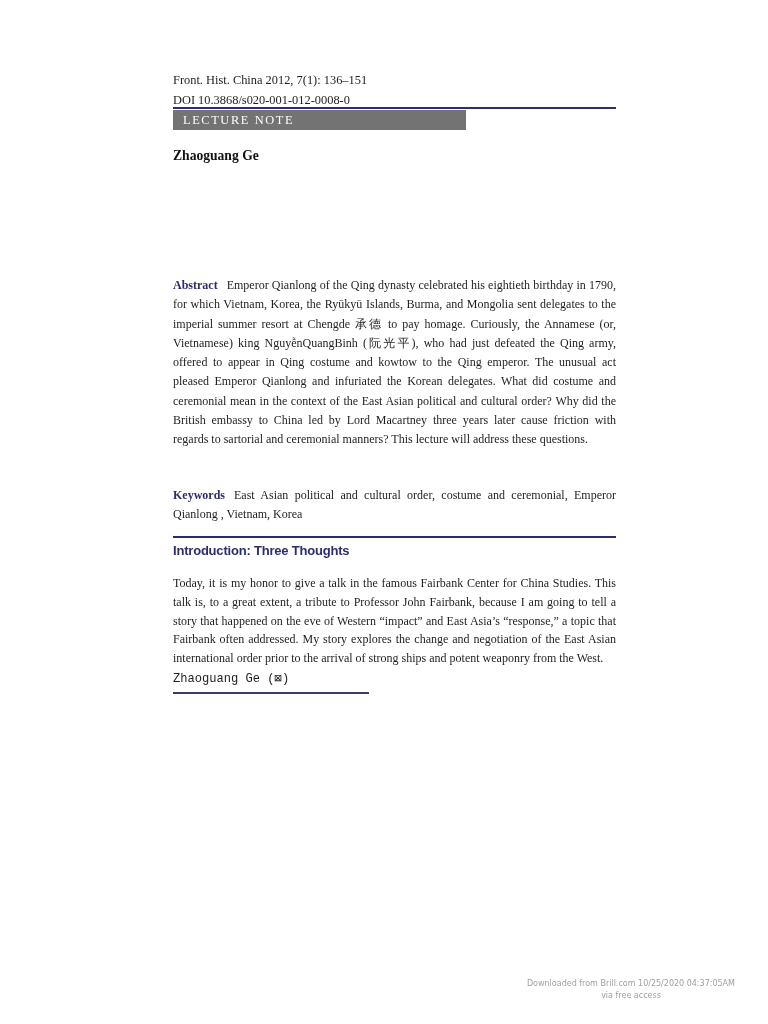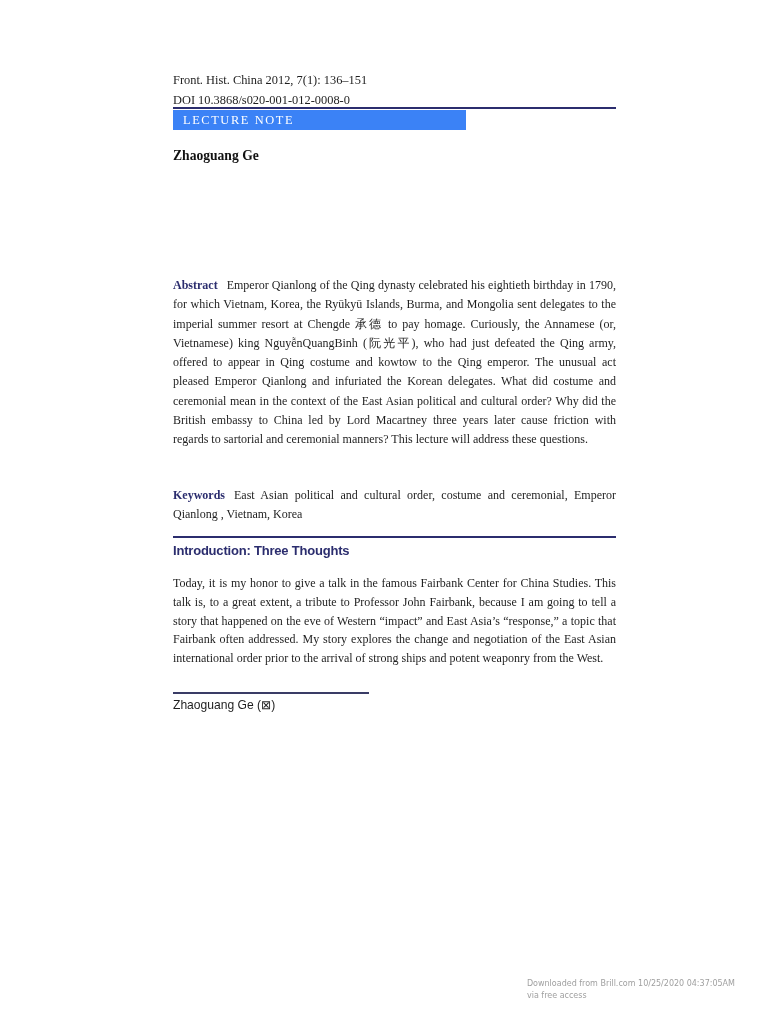--- a/index.html
+++ b/index.html
@@ -19,21 +19,21 @@
     font-size: 12.4px; line-height: 15px; color: #1e1e1e;
     white-space: nowrap;
   }
   .journal { top: 73px; }
   .doi { top: 93px; }
 
   .toprule { top: 107px; height: 2px; background: #2b2d6e; }
 
   .lecture-bar {
     top: 110px; width: 293px; height: 20px;
-    background: #3b82f6;
+    background: #737373;
     color: #ffffff;
     font-size: 12.4px; line-height: 20px;
     letter-spacing: 1.6px;
     padding-left: 10px;
     box-sizing: border-box;
     white-space: nowrap;
   }
 
   .author {
     top: 148px;
@@ -73,31 +73,31 @@
     font-size: 13px; line-height: 18px; letter-spacing: -0.2px;
     color: #2b2d6e;
     white-space: nowrap;
   }
 
   .intro { top: 574px; line-height: 18.8px; }
 
   .fnrule { top: 692px; width: 196px; height: 2px; background: #3a3c66; }
 
   .footnote {
-    top: 698px;
+    top: 672px;
     font-size: 12.1px; line-height: 14.2px;
     color: #1e1e1e;
-    font-family: Liberation Sans, sans-serif;
+    font-family: Liberation Mono, monospace;
   }
   .footnote .affil { font-size: 12.1px; line-height: 14.2px; text-align: justify; margin: 0; }
 
   .watermark {
     position: absolute;
     right: 33px; top: 978px;
-    text-align: left;
+    text-align: center;
     font-family: "DejaVu Sans", sans-serif;
     font-size: 8px; line-height: 12px;
     color: #9f9f9f;
     white-space: nowrap;
   }
 </style>
 </head>
 <body>
 
 <div class="page">

